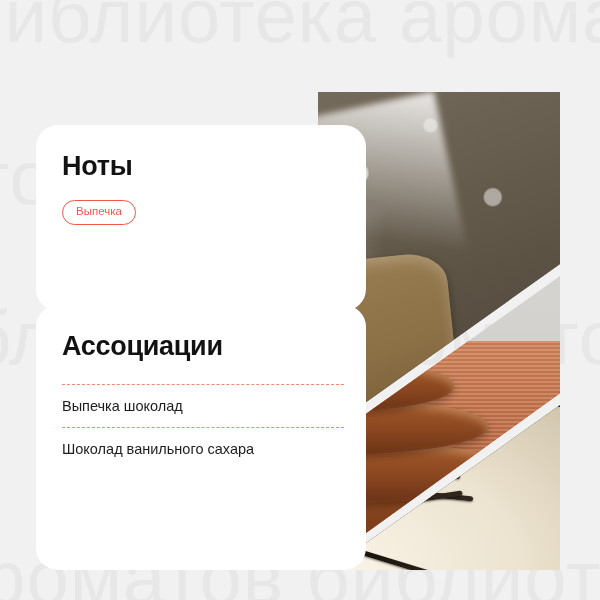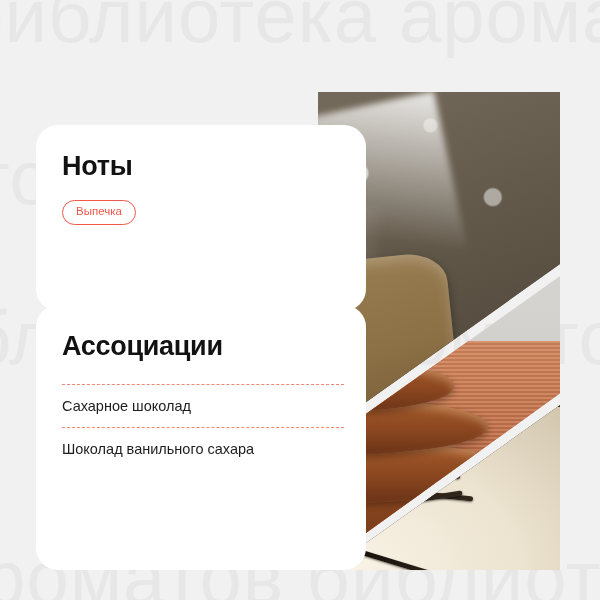--- a/index.html
+++ b/index.html
@@ -369,19 +369,19 @@
     <div class="card-heading">Ноты</div>
     <div class="tag-row">
       <span class="tag">Выпечка</span>
     </div>
   </div>
 
   <div class="card card-assoc">
     <div class="card-heading">Ассоциации</div>
     <div class="assoc-list">
       <div class="assoc-sep"></div>
-      <div class="assoc-item">Сахарное шоколад</div>
+      <div class="assoc-item">Выпечка шоколад</div>
       <div class="assoc-sep"></div>
       <div class="assoc-item">Шоколад ванильного сахара</div>
     </div>
   </div>
 
 </div>
 
 </body></html>

